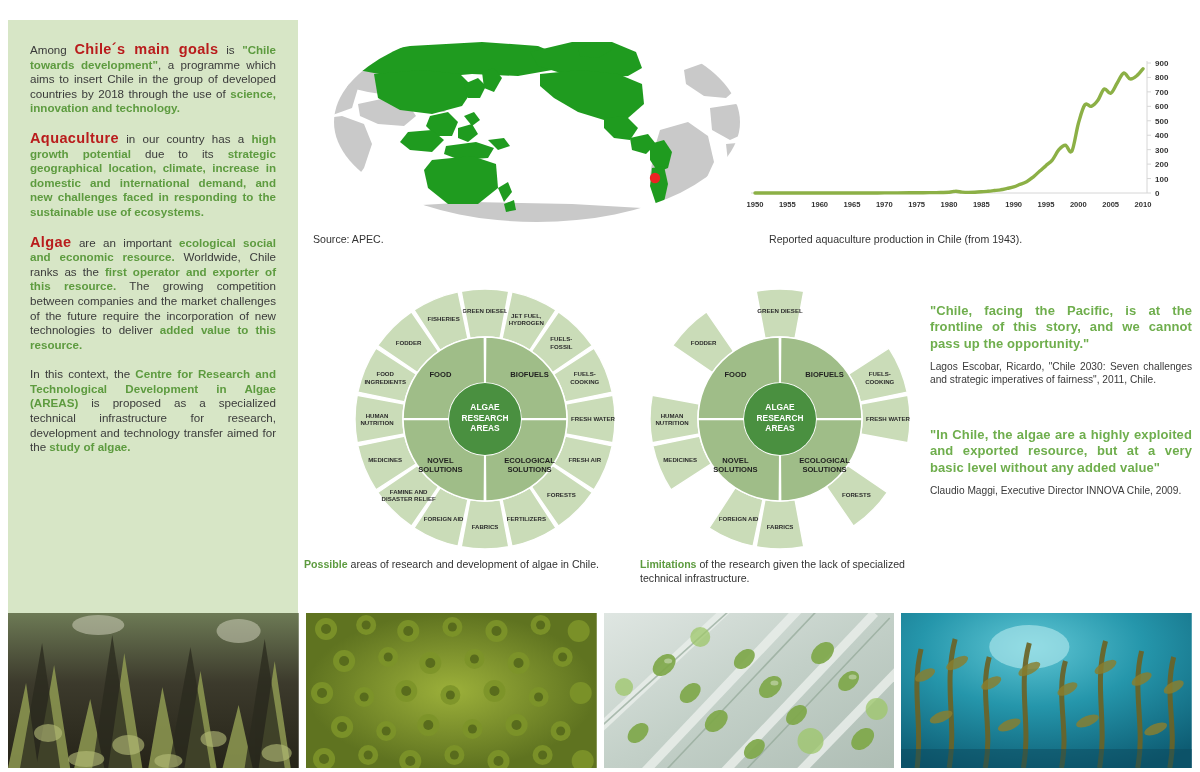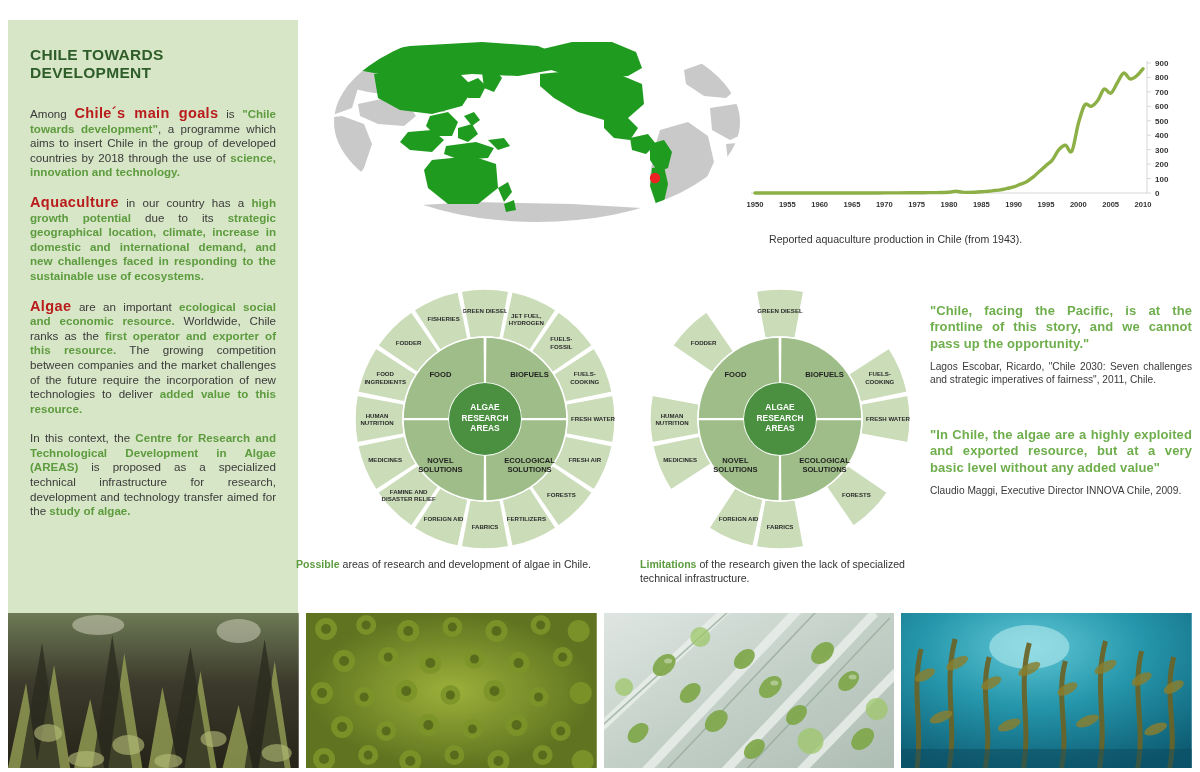--- a/index.html
+++ b/index.html
@@ -23,21 +23,21 @@
   #chart-cap{left:769px;top:233px;width:420px;}
 
   
   #chart-block{position:absolute;left:745px;top:55px;width:450px;height:170px;}
   #chart-svg{display:block;}
 
   
   .wheel{position:absolute;}
   #wheel-left{left:345px;top:283px;}
   #wheel-right{left:640px;top:283px;}
-  #wheel-left-cap{left:296px;top:558px;width:300px;}
+  #wheel-left-cap{left:304px;top:558px;width:300px;}
   #wheel-right-cap{left:640px;top:558px;width:285px;}
   .lbl{font-size:6.1px;font-weight:bold;fill:#2b2b2b;
        font-family:"Liberation Sans","DejaVu Sans",sans-serif;}
   .qlbl{font-size:7.6px;font-weight:bold;fill:#1f1f1f;
         font-family:"Liberation Sans","DejaVu Sans",sans-serif;}
   .clbl{font-size:8.4px;font-weight:bold;fill:#ffffff;
         font-family:"Liberation Sans","DejaVu Sans",sans-serif;}
 
   
   #quotes{position:absolute;left:930px;top:303px;width:262px;}
@@ -50,21 +50,20 @@
   
   #photos{position:absolute;left:8px;top:613px;width:1184px;height:155px;
           display:flex;gap:7px;}
   .photo{flex:1;height:155px;position:relative;overflow:hidden;}
   .photo svg{display:block;width:100%;height:100%;}
 </style>
 </head>
 <body>
 
 <div id="sidebar">
-  <div id="sidebar-title">CHILE TOWARDS DEVELOPMENT</div>
   <div class="para" id="p1"><span>Among </span><span class="g-big">Chile´s main goals</span><span> is </span><span class="g">"Chile towards development"</span><span>, a programme which aims to insert Chile in the group of developed countries by 2018 through the use of </span><span class="g">science, innovation and technology.</span></div>
   <div class="para" id="p2"><span class="g-big">Aquaculture</span><span> in our country has a </span><span class="g">high growth potential</span><span> due to its </span><span class="g">strategic geographical location, climate, increase in domestic and international demand, and new challenges faced in responding to the sustainable use of ecosystems.</span></div>
   <div class="para" id="p3"><span class="g-big">Algae</span><span> are an important </span><span class="g">ecological social and economic resource.</span><span> Worldwide, Chile ranks as the </span><span class="g">first operator and exporter of this resource.</span><span> The growing competition between companies and the market challenges of the future require the incorporation of new technologies to deliver </span><span class="g">added value to this resource.</span></div>
   <div class="para" id="p4"><span>In this context, the </span><span class="g">Centre for Research and Technological Development in Algae (AREAS)</span><span> is proposed as a specialized technical infrastructure for research, development and technology transfer aimed for the </span><span class="g">study of algae.</span></div>
 </div>
 
 <div id="map-block">
 <svg id="map-svg" width="450" height="220" viewBox="0 0 450 220">
   <defs>
     <clipPath id="globeClip">
@@ -119,20 +118,21 @@
       <path d="M338 132 L352 128 L360 140 L356 156 L346 160 L338 148 Z"></path>
       <path d="M340 156 L352 154 L356 172 L352 190 L344 192 L338 174 Z"></path>
     </g>
 
     <circle cx="343" cy="166" r="5.2" fill="#ee2222"></circle>
   </g>
 </svg>
 </div>
 
 <div class="cap" id="map-cap">
+  <div>Source: APEC.</div>
 </div>
 
 <div id="chart-block">
   <svg id="chart-svg" width="450" height="170" viewBox="0 0 450 170">
     <g id="chart-axes">
         <line x1="402" x2="402" y1="6" y2="138" stroke="#d6d6d6" stroke-width="1"></line>
         <line x1="6" x2="402" y1="138" y2="138" stroke="#d6d6d6" stroke-width="1"></line>
       </g>
     <g id="chart-yticks">
         <line x1="402" x2="406" y1="138" y2="138" stroke="#d6d6d6" stroke-width="1"></line>

